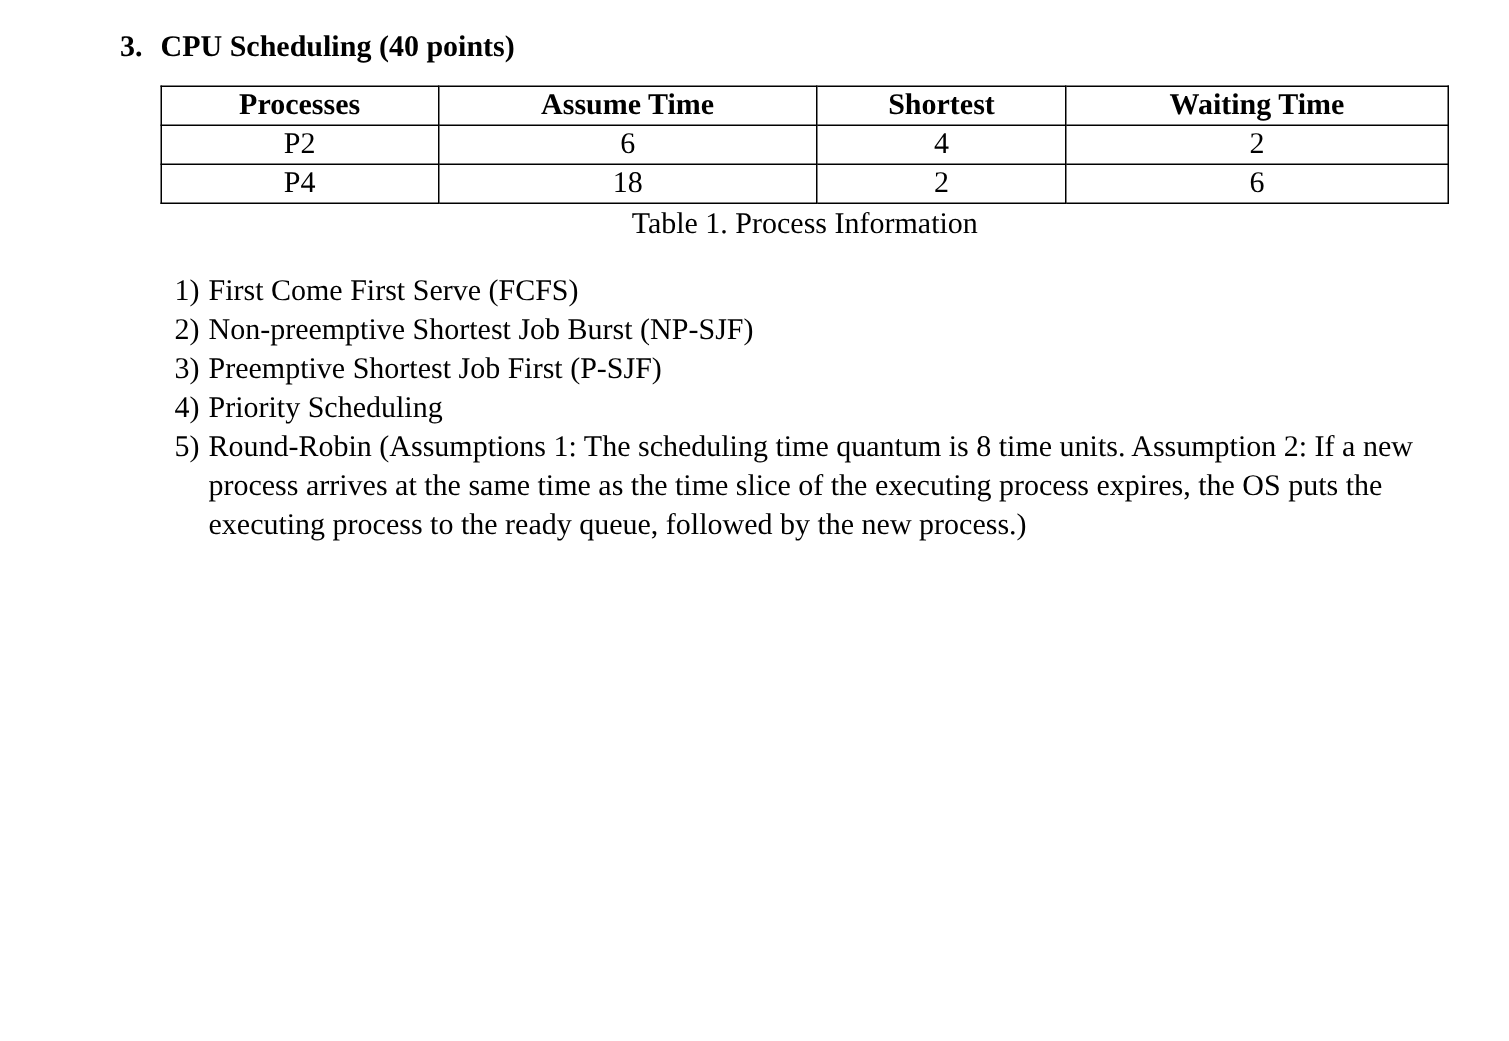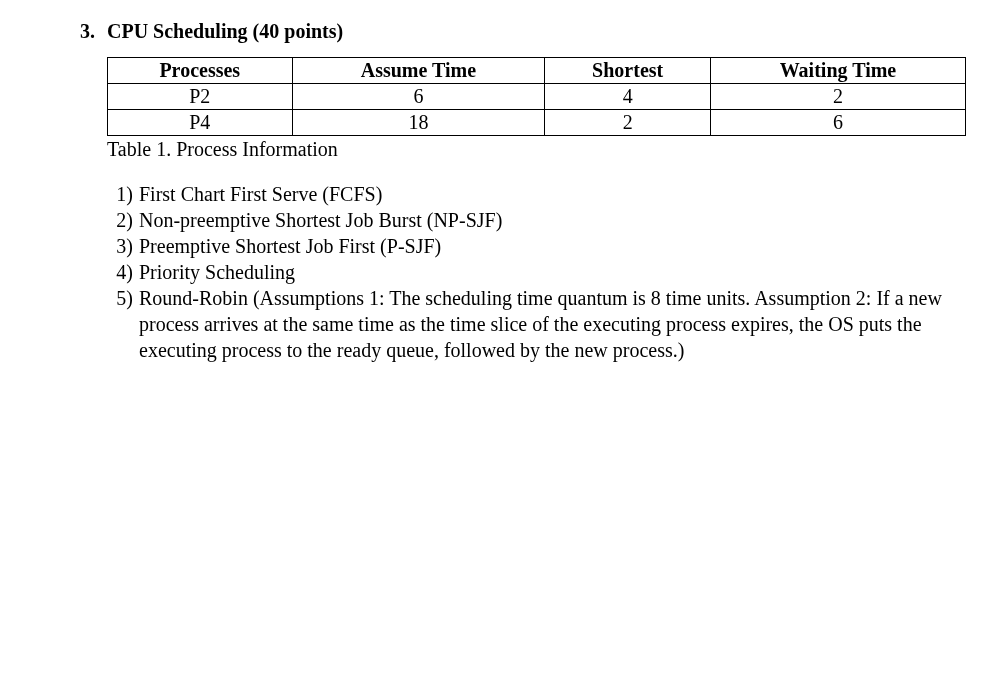--- a/index.html
+++ b/index.html
@@ -45,21 +45,21 @@
     border: 1px solid #000;
     text-align: center;
     padding: 1px 6px;
     font-size: 20px;
     font-weight: normal;
   }
   table.process-table th {
     font-weight: bold;
   }
   .table-caption {
-    text-align: left;
+    text-align: center;
     margin-top: 2px;
     margin-bottom: 20px;
   }
   .questions-intro {
     line-height: 1.3;
   }
   ol.algo-list {
     margin: 0;
     padding-left: 28px;
     list-style: none;
@@ -110,20 +110,20 @@
           <td>P4</td>
           <td>18</td>
           <td>2</td>
           <td>6</td>
         </tr>
       </tbody>
     </table>
     <div class="table-caption">Table 1. Process Information</div>
 
     <ol class="algo-list">
-      <li>First Chart First Serve (FCFS)</li>
+      <li>First Come First Serve (FCFS)</li>
       <li>Non-preemptive Shortest Job Burst (NP-SJF)</li>
       <li>Preemptive Shortest Job First (P-SJF)</li>
       <li>Priority Scheduling</li>
       <li>Round-Robin (Assumptions 1: The scheduling time quantum is 8 time units. Assumption 2: If a new process arrives at the same time as the time slice of the executing process expires, the OS puts the executing process to the ready queue, followed by the new process.)</li>
     </ol>
   </div>
 </div>
 
 </body></html>

